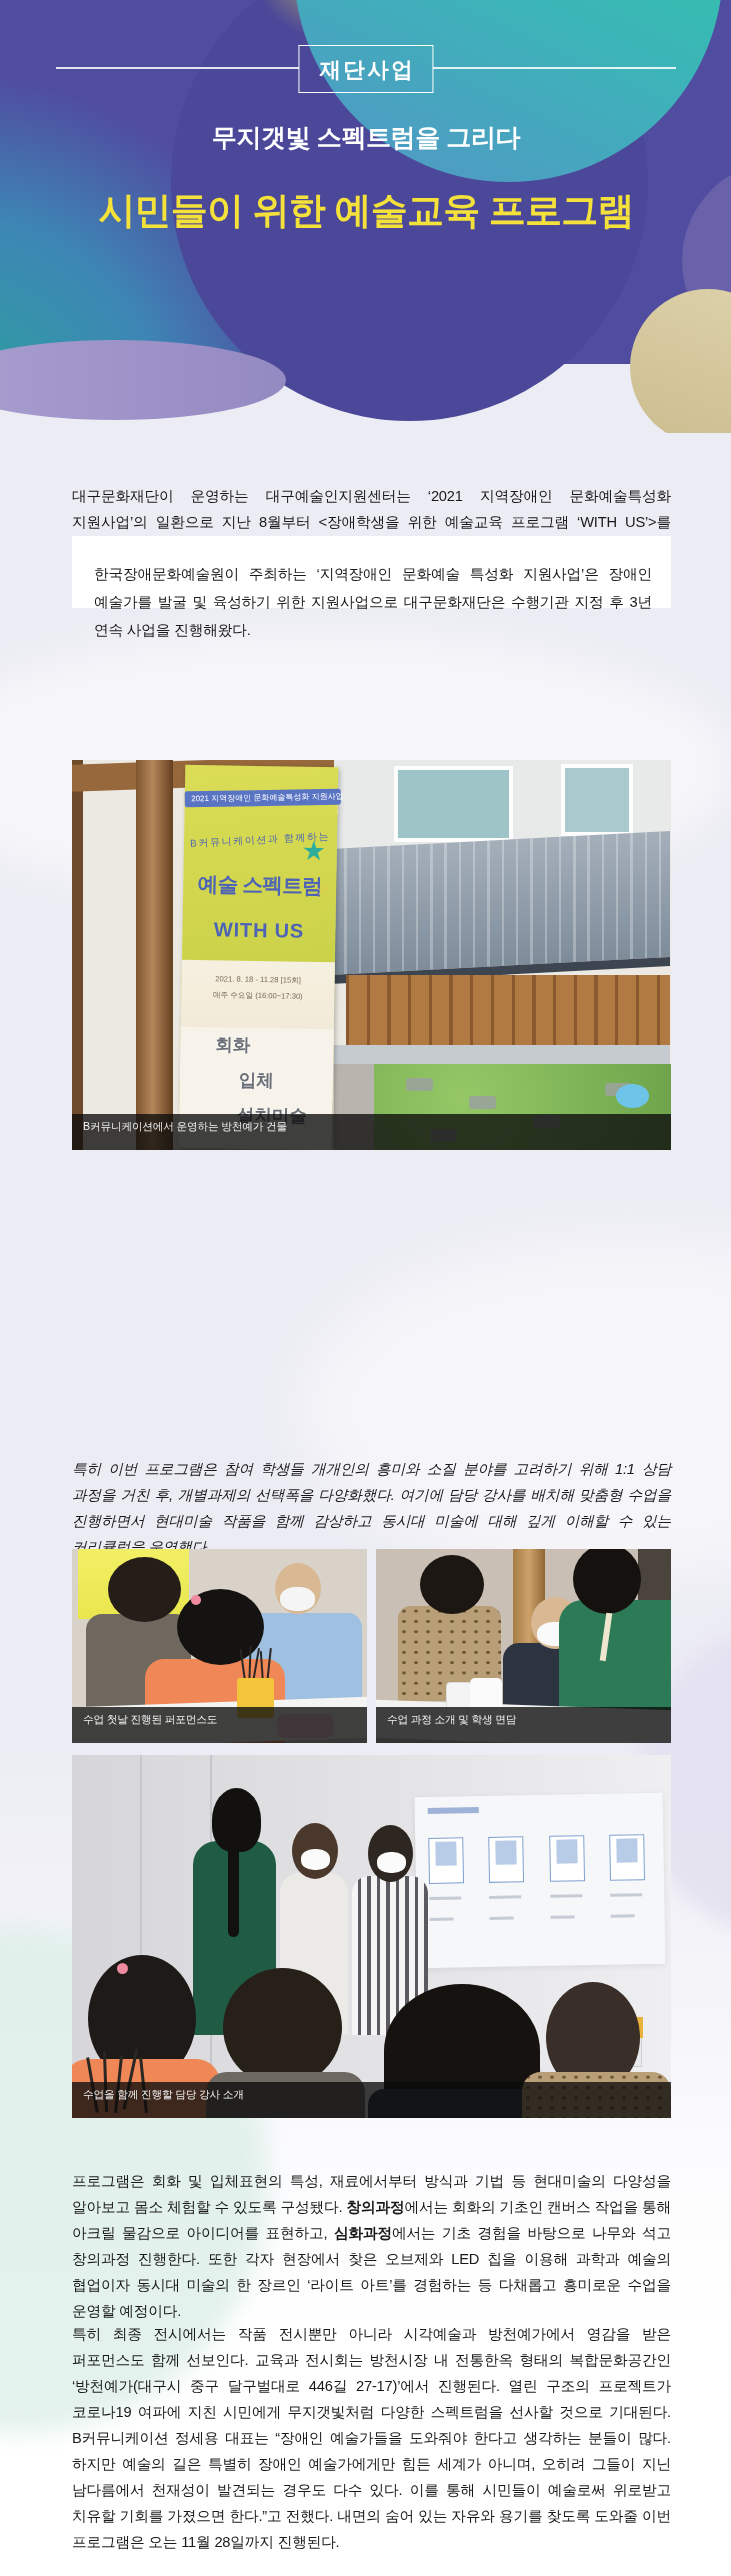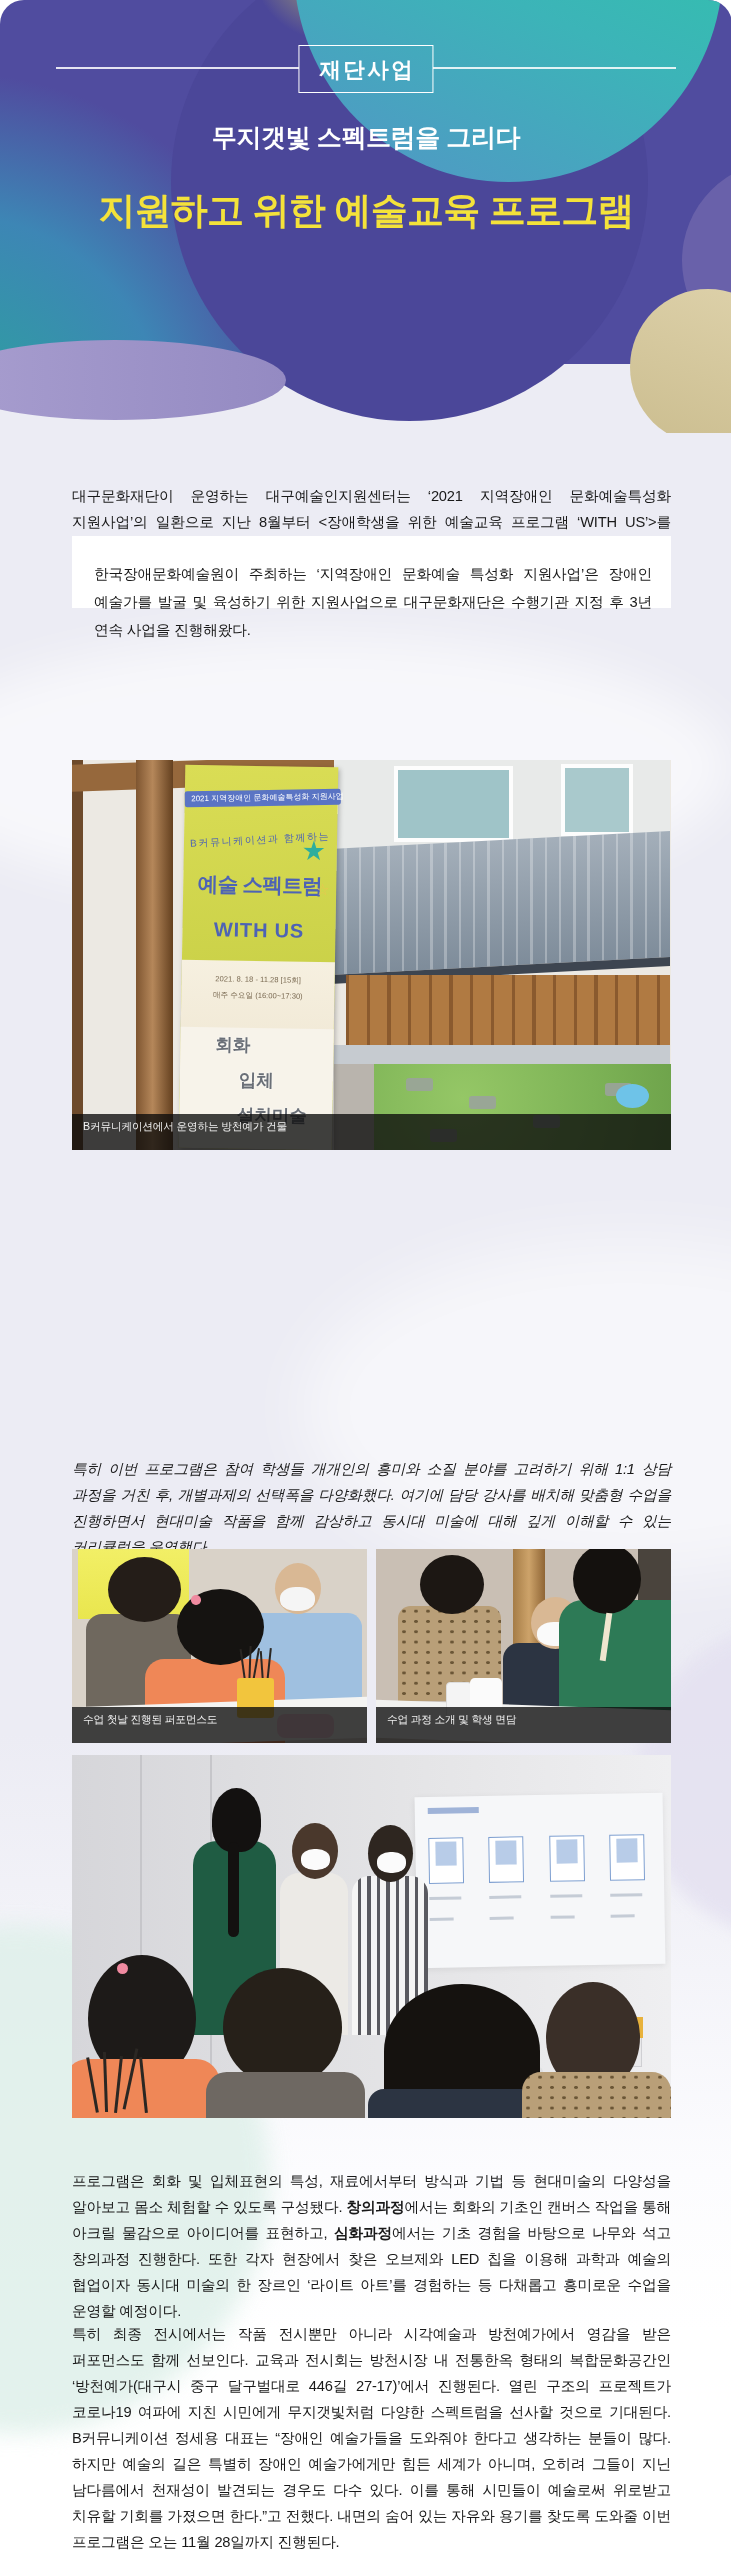--- a/index.html
+++ b/index.html
@@ -1,17 +1,17 @@
 <!DOCTYPE html>
 <html style="font-size:12.7px"><head>
 <meta charset="utf-8">
 <style>
   html,body{margin:0;padding:0;background:#ffffff;}
   .page{position:relative;width:732px;height:2576px;overflow:hidden;background:#ffffff;
-        font-family:"Liberation Sans","DejaVu Sans",sans-serif;border-radius:24px;}
+        font-family:"Liberation Sans","DejaVu Sans",sans-serif;}
 
   
   .content-bg{position:absolute;left:0;top:342px;width:732px;height:2234px;
     background:linear-gradient(180deg,#ececf4 0px,#ececf4 1392px,#f4f4f9 1630px,#fcfcfe 1829px,#ffffff 1988px);}
   .bg-wave1{position:absolute;left:-95px;top:294px;width:827px;height:262px;border-radius:50%;
     background:rgba(255,255,255,.6);filter:blur(24px);}
   .bg-wave2{position:absolute;left:302px;top:899px;width:652px;height:334px;border-radius:50%;
     background:rgba(255,255,255,.55);filter:blur(32px);}
   .bg-mint{position:absolute;left:-239px;top:1583px;width:509px;height:509px;border-radius:50%;
     background:#dff0ea;filter:blur(11px);opacity:.85;}
@@ -195,21 +195,21 @@
     <div class="hd-circle-indigo"></div>
     <div class="hd-circle-olive"></div>
     <div class="hd-circle-teal"></div>
     <div class="hd-circle-lav2"></div>
     <div class="hd-circle-tan"></div>
     <div class="hd-ellipse-lav"></div>
     <div class="hd-line left"></div>
     <div class="hd-line right"></div>
     <div class="hd-badge">재단사업</div>
     <div class="hd-subtitle">무지갯빛 스펙트럼을 그리다</div>
-    <div class="hd-title1">지원하고 위한 예술교육 프로그램</div>
+    <div class="hd-title1">시민들이 위한 예술교육 프로그램</div>
   </div>
 
   <p class="para p1">대구문화재단이 운영하는 대구예술인지원센터는 ‘2021 지역장애인 문화예술특성화 지원사업’의 일환으로 지난 8월부터 &lt;장애학생을 위한 예술교육 프로그램 ‘WITH US’&gt;를 운영하고 있다.</p>
 
   <div class="hl-box">
     <p class="para-in">한국장애문화예술원이 주최하는 ‘지역장애인 문화예술 특성화 지원사업’은 장애인 예술가를 발굴 및 육성하기 위한 지원사업으로 대구문화재단은 수행기관 지정 후 3년 연속 사업을 진행해왔다.</p>
   </div>
 
   <div class="photo photo1">
     <div class="ph1-post-thin"></div>
@@ -334,20 +334,21 @@
     <div class="ph4-sh2"></div>
     <div class="ph4-head3"></div>
     <div class="ph4-sh3"></div>
     <div class="ph4-head4"></div>
     <div class="ph4-sh4"></div>
     <div class="brush" style="left:19px;bottom:4.8px;height:56px;width:3.2px;transform:rotate(-10deg);"></div>
     <div class="brush" style="left:32px;bottom:6.4px;height:60px;width:3.2px;transform:rotate(-2deg);"></div>
     <div class="brush" style="left:45px;bottom:4.8px;height:57px;width:3.2px;transform:rotate(6deg);"></div>
     <div class="brush" style="left:57px;bottom:8px;height:62px;width:3.2px;transform:rotate(12deg);"></div>
     <div class="brush" style="left:70px;bottom:4.8px;height:56px;width:3.2px;transform:rotate(-6deg);"></div>
+    <div class="caption-bar">수업을 함께 진행할 담당 강사 소개</div>
   </div>
 
   <p class="para p5"><span>프로그램은 회화 및 입체표현의 특성, 재료에서부터 방식과 기법 등 현대미술의 다양성을 알아보고 몸소 체험할 수 있도록 구성됐다. </span><span class="bold">창의과정</span><span>에서는 회화의 기초인 캔버스 작업을 통해 아크릴 물감으로 아이디어를 표현하고, </span><span class="bold">심화과정</span><span>에서는 기초 경험을 바탕으로 나무와 석고 창의과정 진행한다. 또한 각자 현장에서 찾은 오브제와 LED 칩을 이용해 과학과 예술의 협업이자 동시대 미술의 한 장르인 ‘라이트 아트’를 경험하는 등 다채롭고 흥미로운 수업을 운영할 예정이다.</span></p>
 
   <p class="para p6">특히 최종 전시에서는 작품 전시뿐만 아니라 시각예술과 방천예가에서 영감을 받은 퍼포먼스도 함께 선보인다. 교육과 전시회는 방천시장 내 전통한옥 형태의 복합문화공간인 ‘방천예가(대구시 중구 달구벌대로 446길 27-17)’에서 진행된다. 열린 구조의 프로젝트가 코로나19 여파에 지친 시민에게 무지갯빛처럼 다양한 스펙트럼을 선사할 것으로 기대된다. B커뮤니케이션 정세용 대표는 “장애인 예술가들을 도와줘야 한다고 생각하는 분들이 많다. 하지만 예술의 길은 특별히 장애인 예술가에게만 힘든 세계가 아니며, 오히려 그들이 지닌 남다름에서 천재성이 발견되는 경우도 다수 있다. 이를 통해 시민들이 예술로써 위로받고 치유할 기회를 가졌으면 한다.”고 전했다. 내면의 숨어 있는 자유와 용기를 찾도록 도와줄 이번 프로그램은 오는 11월 28일까지 진행된다.</p>
 
 </div>
 
 
 </body></html>

